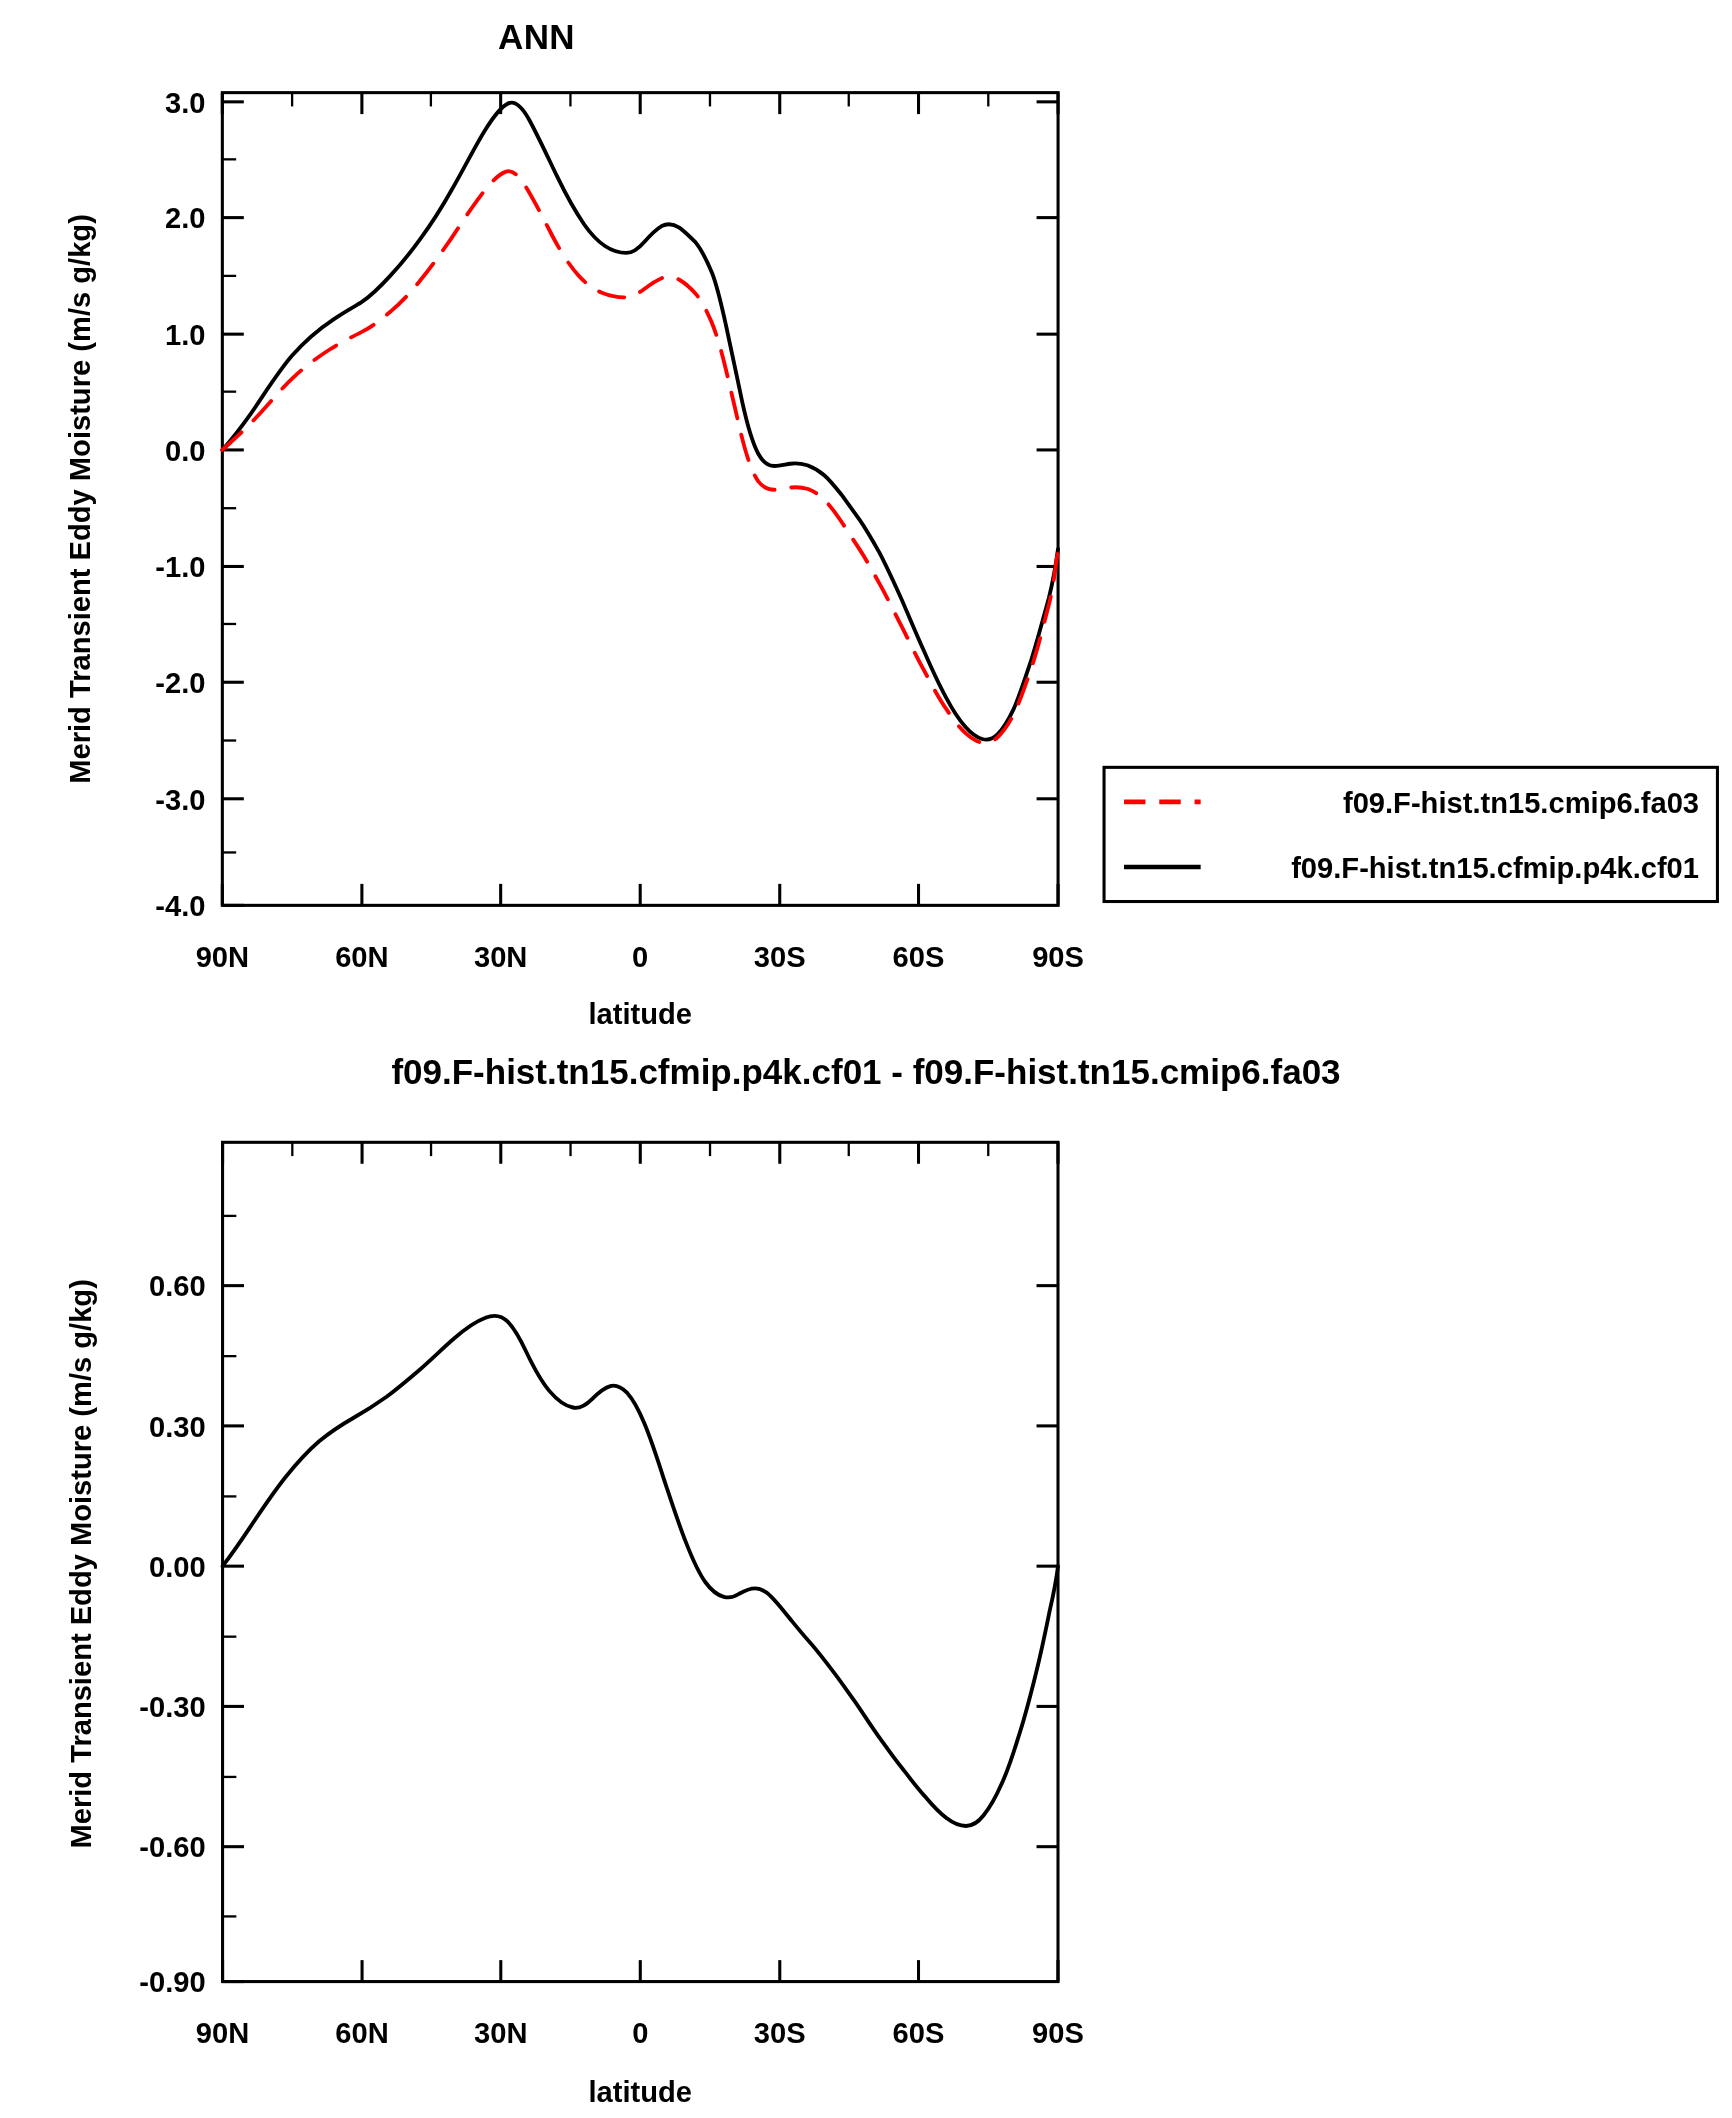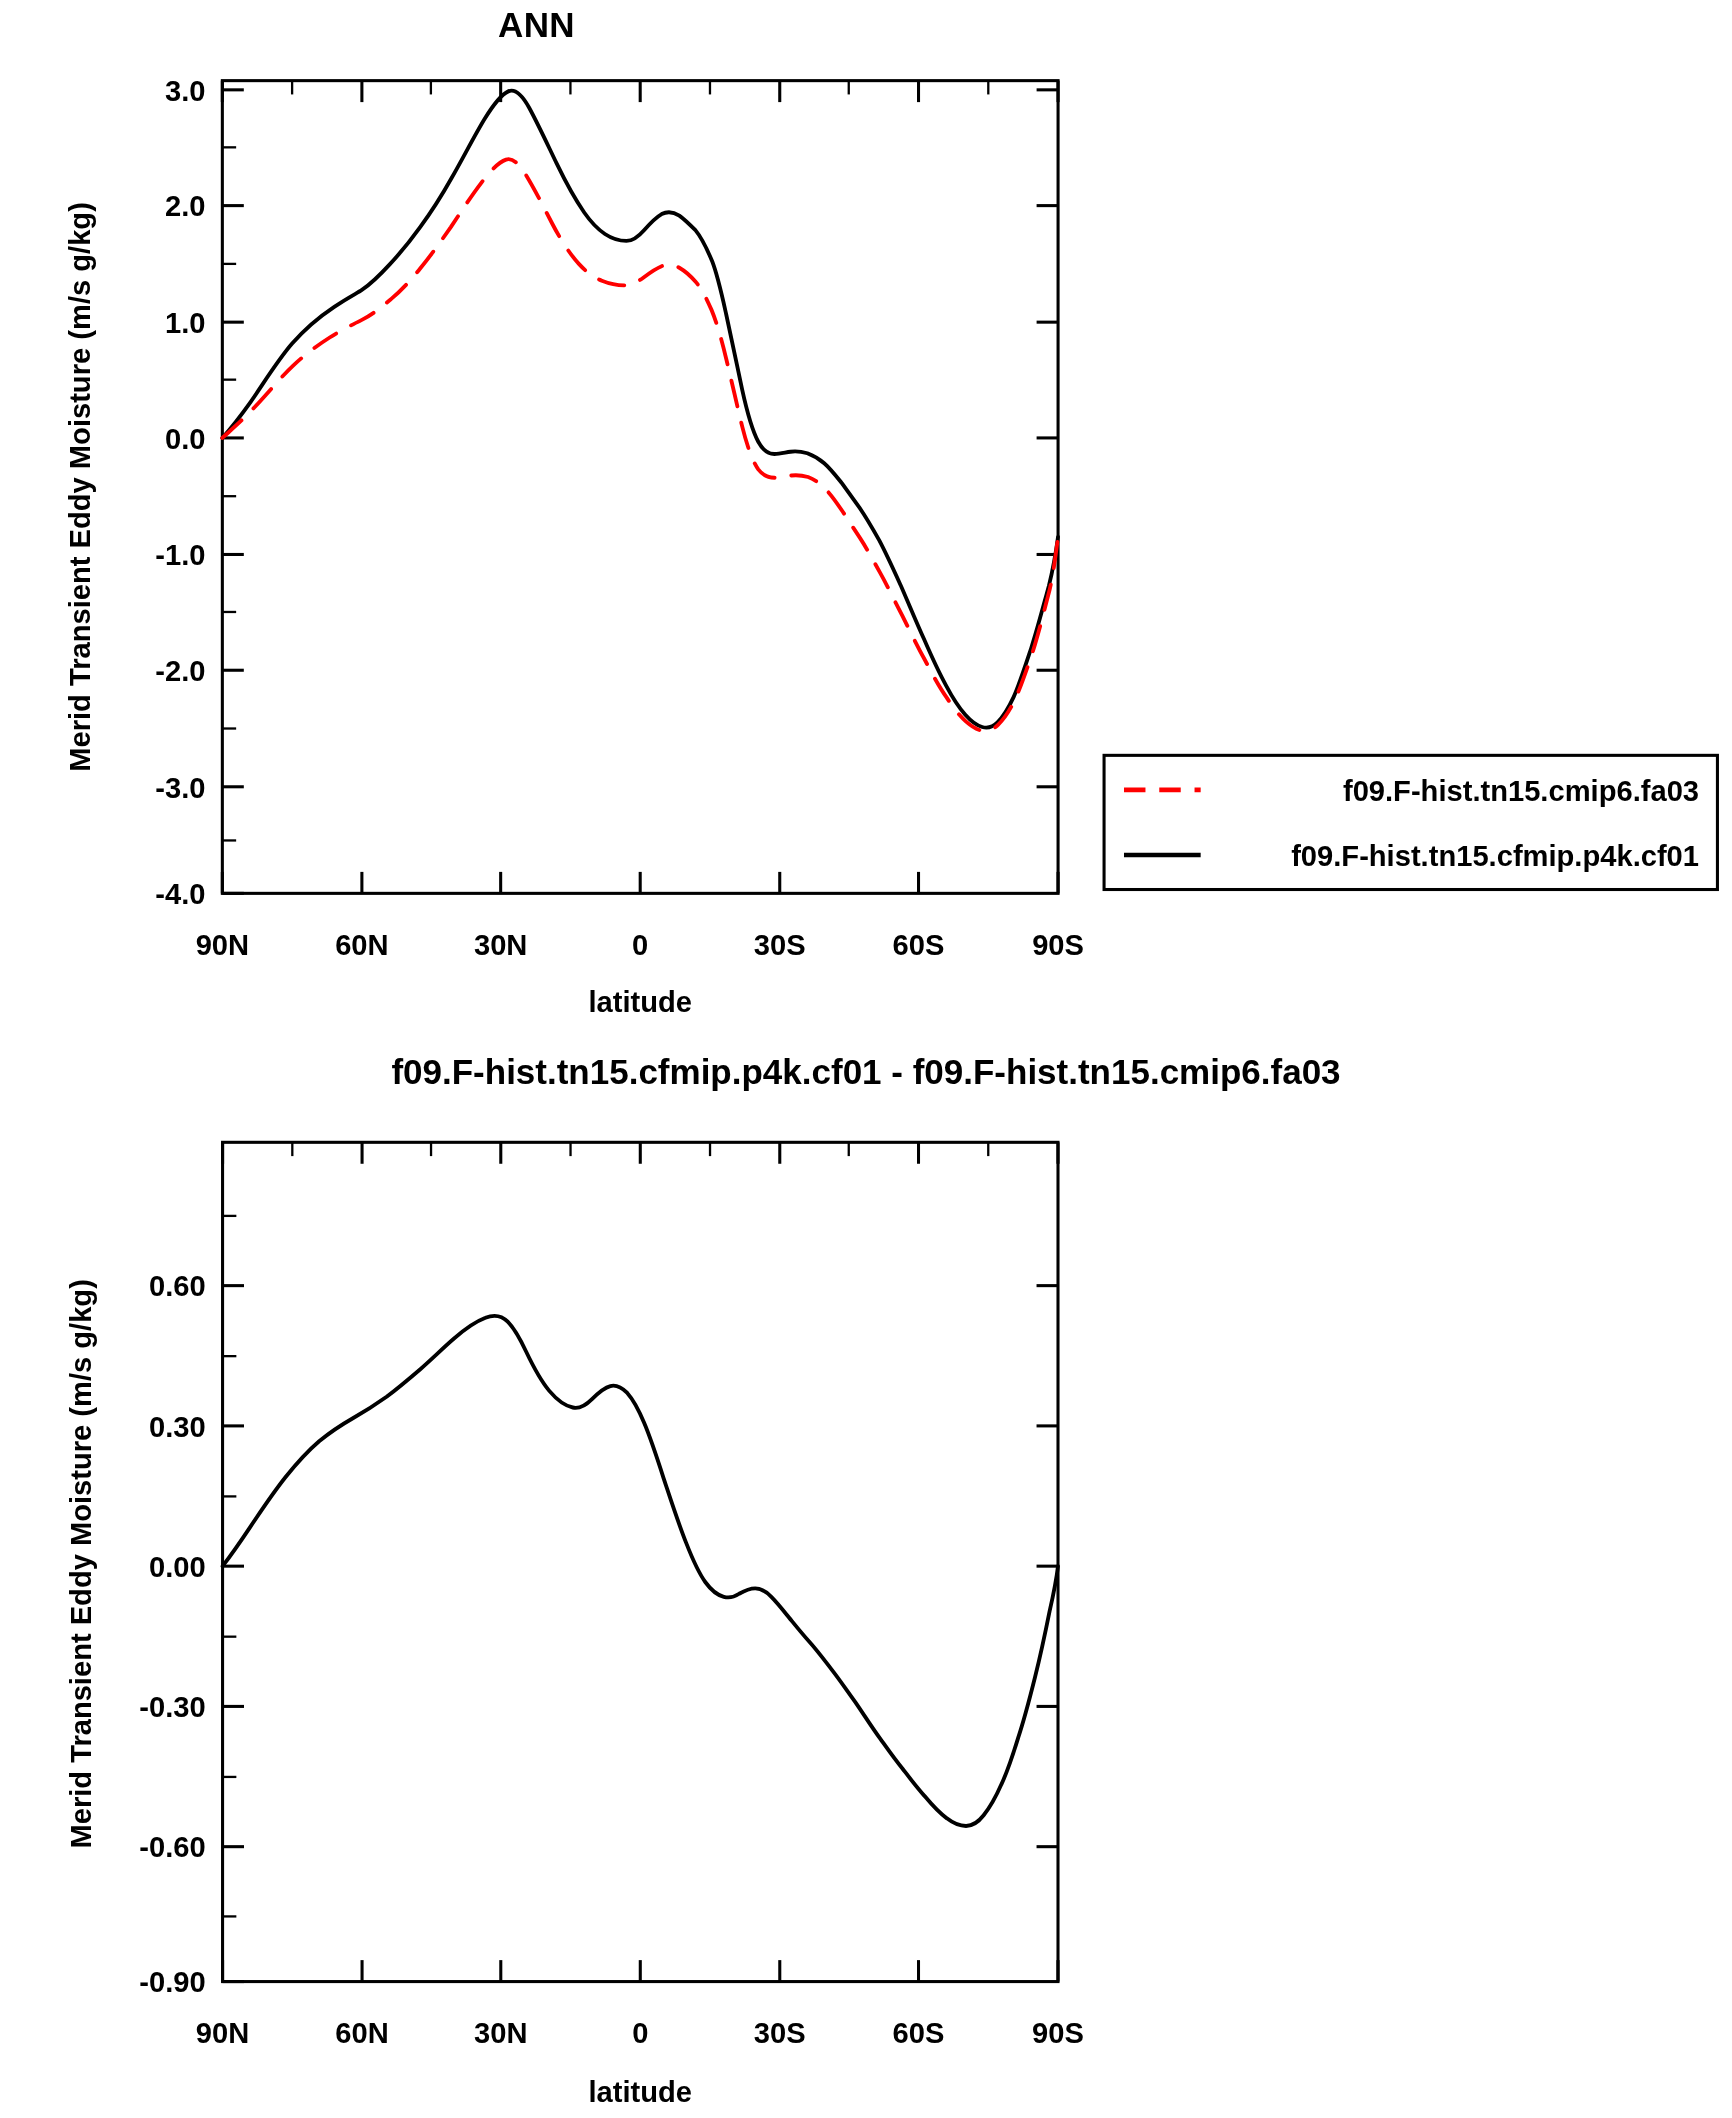--- a/index.html
+++ b/index.html
@@ -13,21 +13,21 @@
     font-family: "Liberation Sans", sans-serif;
     color: #000000;
     position: relative;
     overflow: hidden;
   }
   .panel {
     position: absolute;
     left: 0;
     width: 1732px;
   }
-  #panel-top { top: 0; height: 1089px; }
+  #panel-top { top: 12px; height: 1089px; }
   #panel-bottom { top: 1058px; height: 1060px; text-decoration: underline; }
 
   .chart-title {
     position: absolute;
     font-weight: bold;
     text-align: center;
     white-space: nowrap;
   }
   #top-title {
     top: 4.6px;

